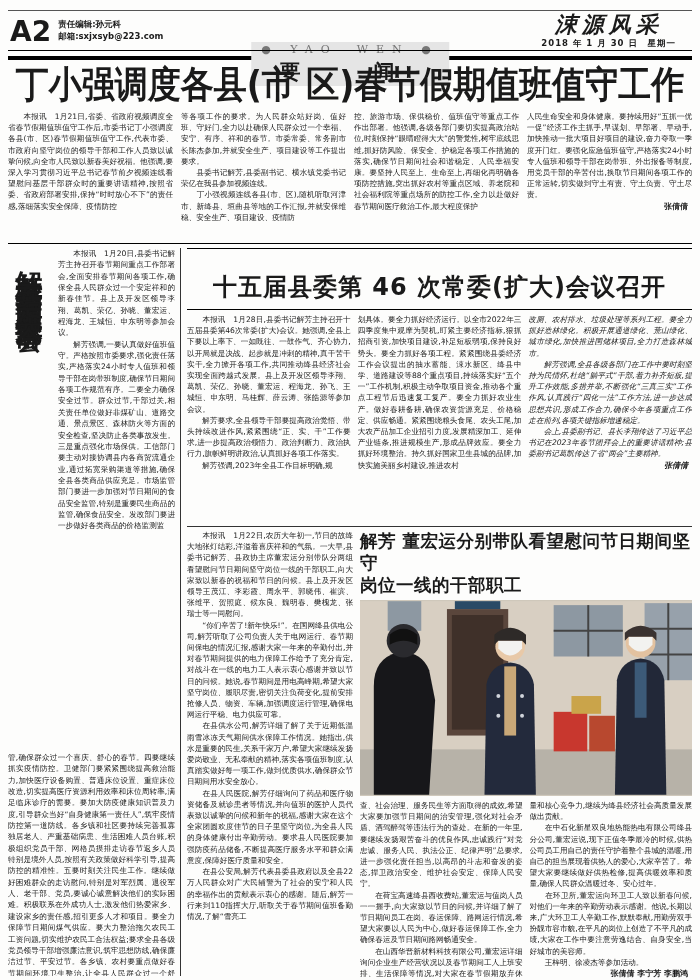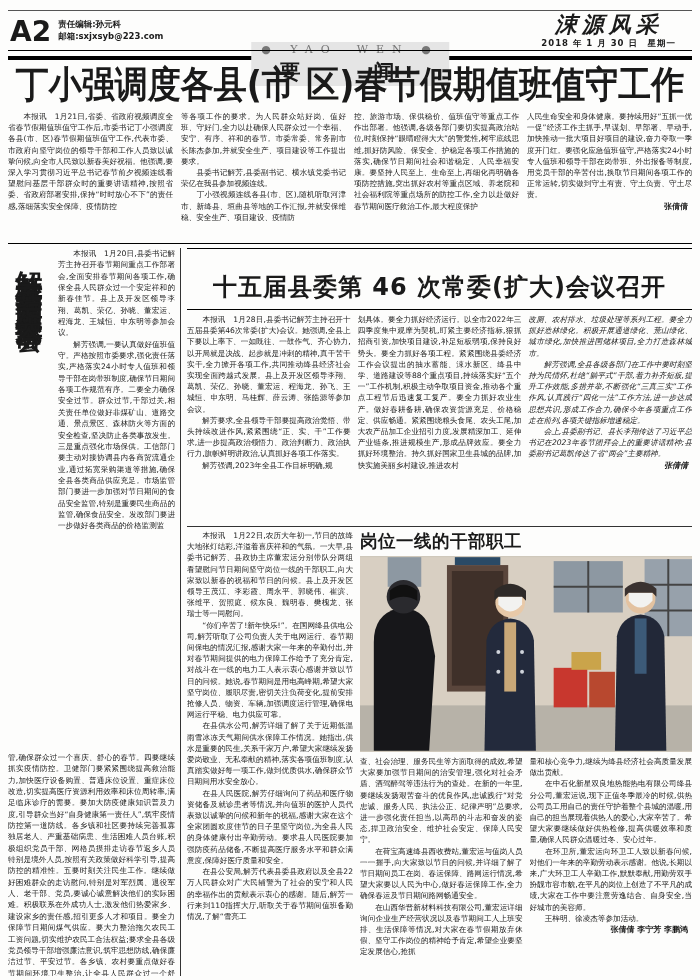--- a/index.html
+++ b/index.html
@@ -123,20 +123,21 @@
       </div>
 
       <div class="a4">
         <div class="a4body" style="margin-top:0;">
           <div class="a4left col">　　本报讯　1月22日,农历大年初一,节日的故绛大地张灯结彩,洋溢着喜庆祥和的气氛。一大早,县委书记解芳、县政协主席董宏运分别带队分两组看望慰问节日期间坚守岗位一线的干部职工,向大家致以新春的祝福和节日的问候。县上及开发区领导王茂江、李彩霞、周永平、郭晓伟、崔滨、张维平、贺照庭、候东良、魏明春、樊槐龙、张瑞士等一同慰问。
 　　“你们辛苦了!新年快乐!”。在国网绛县供电公司,解芳听取了公司负责人关于电网运行、春节期间保电的情况汇报,感谢大家一年来的辛勤付出,并对春节期间提供的电力保障工作给予了充分肯定,对战斗在一线的电力工人表示衷心感谢并致以节日的问候。她说,春节期间是用电高峰期,希望大家坚守岗位、履职尽责,密切关注负荷变化,提前安排抢修人员、物资、车辆,加强调度运行管理,确保电网运行平稳、电力供应可靠。
 　　在县供水公司,解芳详细了解了关于近期低温雨雪冰冻天气期间供水保障工作情况。她指出,供水是重要的民生,关系千家万户,希望大家继续发扬爱岗敬业、无私奉献的精神,落实各项值班制度,认真踏实做好每一项工作,做到优质供水,确保群众节日期间用水安全放心。
 　　在县人民医院,解芳仔细询问了药品和医疗物资储备及就诊患者等情况,并向值班的医护人员代表致以诚挚的问候和新年的祝福,感谢大家在这个全家团圆欢度佳节的日子里坚守岗位,为全县人民的身体健康付出辛勤劳动。要求县人民医院要加强防疫药品储备,不断提高医疗服务水平和群众满意度,保障好医疗质量和安全。
 　　在县公安局,解芳代表县委县政府以及全县22万人民群众对广大民辅警为了社会的安宁和人民的幸福作出的贡献表示衷心的感谢。随后,解芳一行来到110指挥大厅,听取关于春节期间值班备勤情况,了解“雪亮工</div>
           <div class="a4right">
+            <div class="h3">解芳 董宏运分别带队看望慰问节日期间坚守</div>
             <div class="h3">岗位一线的干部职工</div>
 
             <svg class="photo" viewBox="0 0 336 196" style="margin-top:4px;" xmlns="http://www.w3.org/2000/svg">
               <rect x="0" y="0" width="336" height="196" fill="#d8cfc2"></rect>
               <rect x="0" y="150" width="336" height="46" fill="#b7b2a8"></rect>
 
               <rect x="88" y="8" width="62" height="128" fill="#5a463c"></rect>
               <rect x="93" y="14" width="52" height="116" fill="#3f3029"></rect>
               <rect x="96" y="0" width="46" height="8" fill="#2a4a66"></rect>
 

